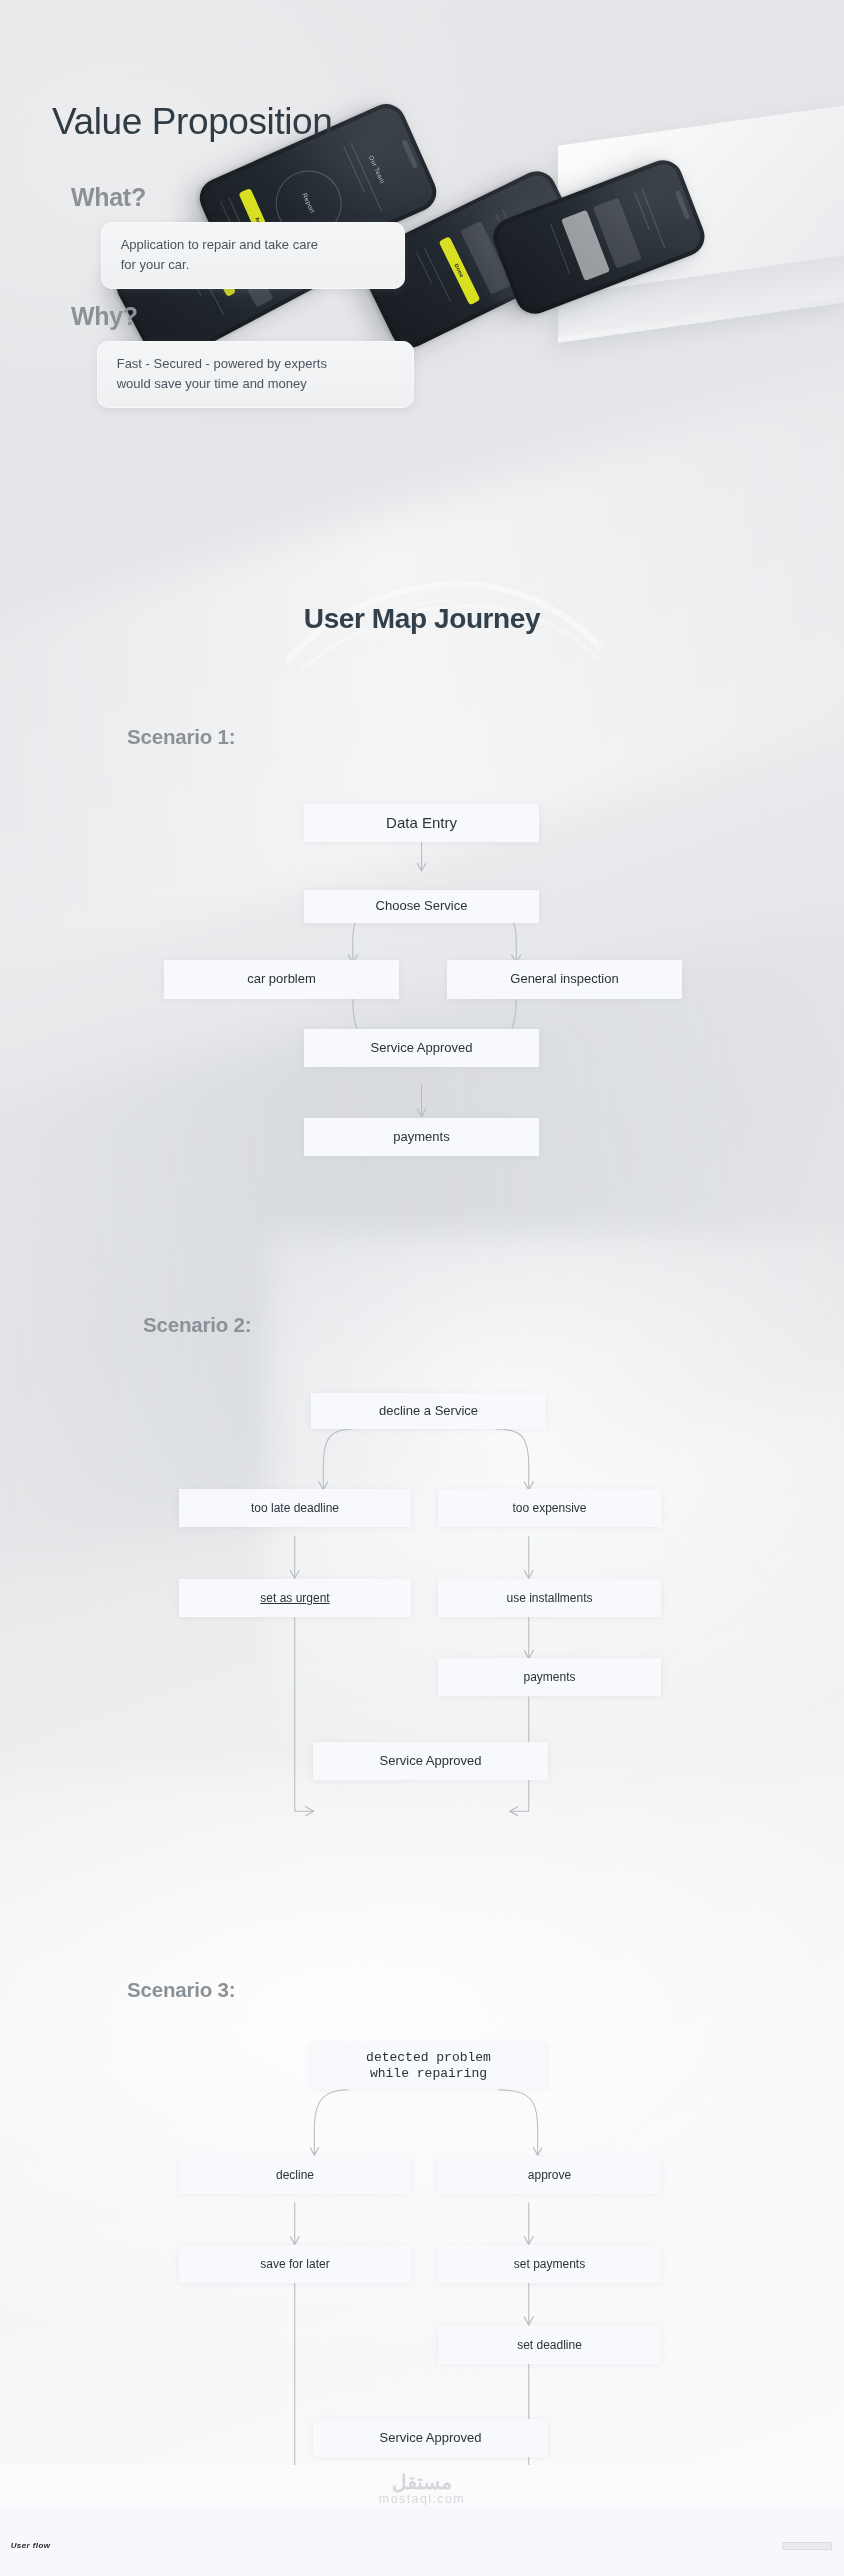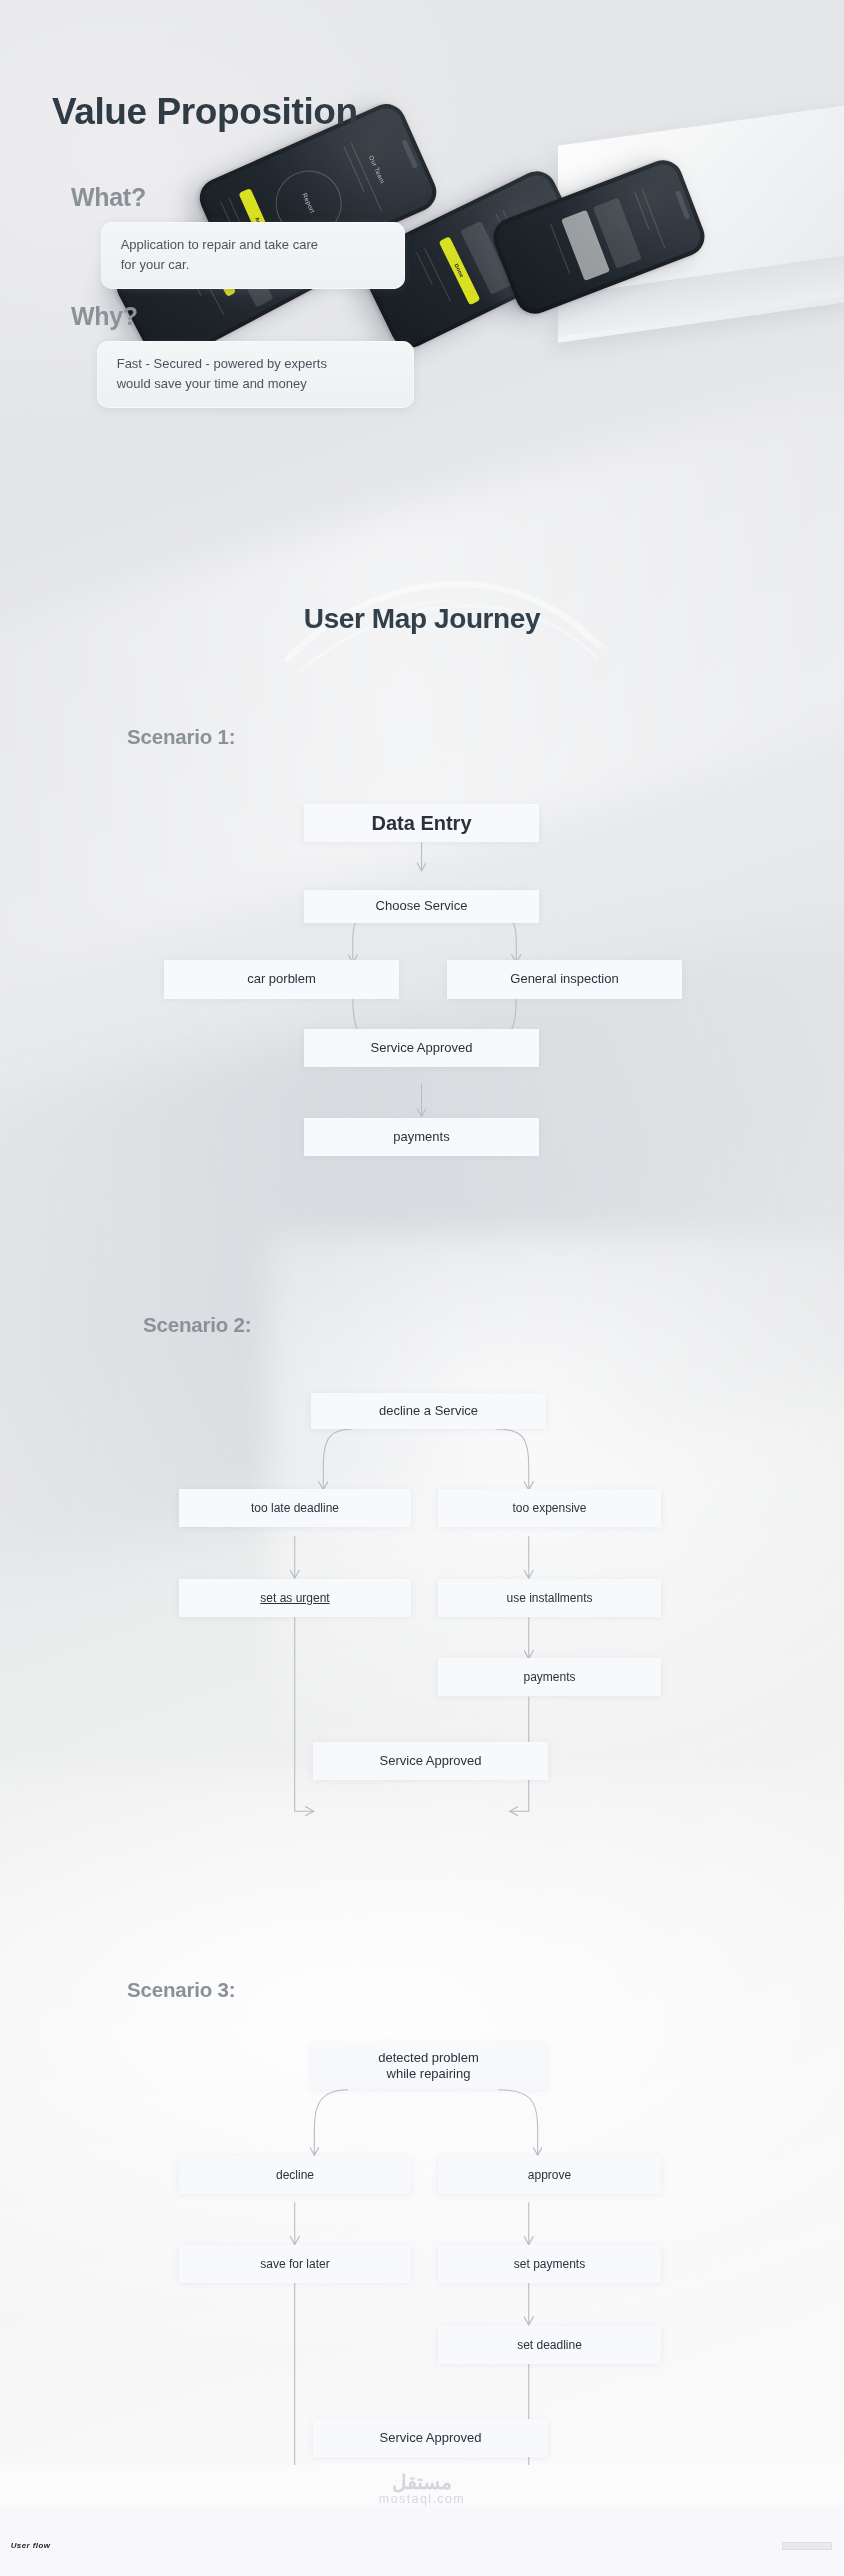--- a/index.html
+++ b/index.html
@@ -52,22 +52,22 @@
     width: 1340px; height: 625px;
     background: radial-gradient(ellipse at 40% 40%, rgba(255,255,255,.9) 0%, rgba(255,255,255,0) 70%);
     filter: blur(18px);
     pointer-events: none;
   }
 
   
   .hero { position: absolute; left: 0; top: 0; width: 844px; height: 500px; overflow: hidden; }
 
   .hero-title {
-    position: absolute; left: 52px; top: 91px;
-    font-size: 37px; font-weight: 700; letter-spacing: -0.4px;
+    position: absolute; left: 52px; top: 101px;
+    font-size: 37px; font-weight: 400; letter-spacing: -0.4px;
     color: #2f3b45;
   }
 
   .q-label {
     position: absolute;
     font-size: 25px; font-weight: 600; letter-spacing: -0.3px;
     color: #8a9197;
   }
   .q-what { left: 71px; top: 183px; }
   .q-why  { left: 71px; top: 302px; }
@@ -187,21 +187,21 @@
   
   .fbox {
     position: absolute;
     background: #f7f9fc;
     display: flex; align-items: center; justify-content: center;
     text-align: center;
     color: #2a333b;
     box-shadow: 0 0.9px 6.3px rgba(140,148,160,.14);
     line-height: 1.25;
   }
-  .fbox.lg { font-size: 20px; font-weight: bold; }
+  .fbox.lg { font-size: 15px; }
   .fbox.md { font-size: 13px; }
   .fbox.sm { font-size: 12px; }
 
   svg.connectors {
     position: absolute; left: 0; top: 0; width: 844px; height: 1965px;
     pointer-events: none; overflow: visible;
   }
 
   
   .footer {
@@ -370,21 +370,21 @@
     <div class="fbox md" style="left:311px; top:893px; width:235px; height:36px;">decline a Service</div>
     <div class="fbox sm" style="left:179px; top:989px; width:232px; height:38px;">too late deadline</div>
     <div class="fbox sm" style="left:438px; top:989px; width:223px; height:38px;">too expensive</div>
     <div class="fbox sm" style="left:179px; top:1079px; width:232px; height:38px;text-decoration:underline;">set as urgent</div>
     <div class="fbox sm" style="left:438px; top:1079px; width:223px; height:38px;">use installments</div>
     <div class="fbox sm" style="left:438px; top:1158px; width:223px; height:38px;">payments</div>
     <div class="fbox md" style="left:313px; top:1242px; width:235px; height:38px;">Service Approved</div>
 
     <div class="scenario-label sc-3">Scenario 3:</div>
 
-    <div class="fbox md" style="left:311px; top:1543px; width:235px; height:46px; white-space:pre-line;">detected problem
+    <div class="fbox md" style="left:311px; top:1543px; width:235px; height:46px; white-space:pre-line;font-family:Liberation Mono, monospace;">detected problem
 while repairing</div>
     <div class="fbox sm" style="left:179px; top:1656px; width:232px; height:38px;">decline</div>
     <div class="fbox sm" style="left:438px; top:1656px; width:223px; height:38px;">approve</div>
     <div class="fbox sm" style="left:179px; top:1745px; width:232px; height:38px;">save for later</div>
     <div class="fbox sm" style="left:438px; top:1745px; width:223px; height:38px;">set payments</div>
     <div class="fbox sm" style="left:438px; top:1826px; width:223px; height:38px;">set deadline</div>
     <div class="fbox md" style="left:313px; top:1919px; width:235px; height:38px;">Service Approved</div>
   </section>
 
   <footer class="footer">

